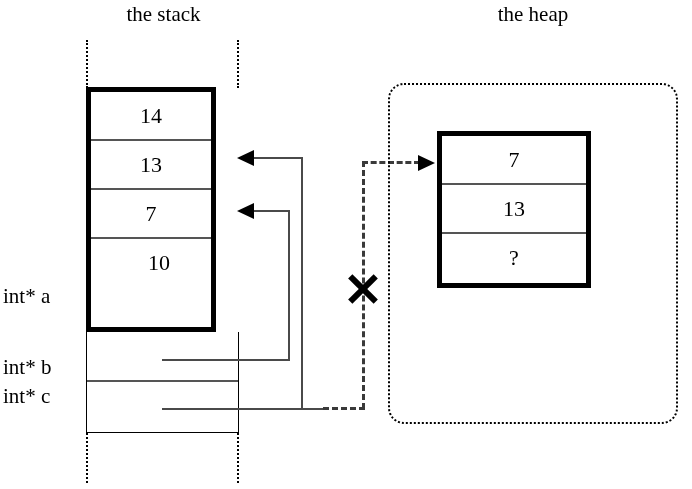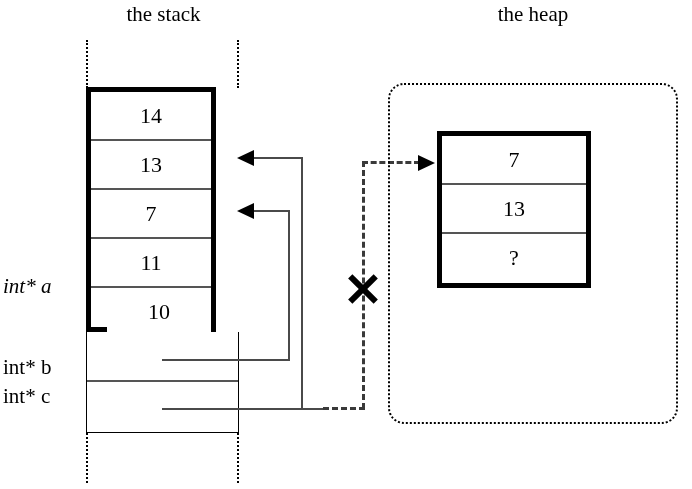--- a/index.html
+++ b/index.html
@@ -106,21 +106,21 @@
     gap: 30px;
     left: 0; right: 0; top: 0; bottom: 0;
   }
   .varlabel {
     position: absolute;
     left: 3px;
     font-size: 21px;
     line-height: 21px;
     white-space: nowrap;
   }
-  #label-a { top: 276px; font-style: italic; }
+  #label-a { top: 286px; }
   #label-b { top: 357px; }
   #label-c { top: 386px; text-align: right; }
 
   
   .seg { position: absolute; background: #4a4a4a; }
   .seg.h { height: 2px; }
   .seg.v { width: 2px; }
 
   .arrowhead-left {
     position: absolute;
@@ -205,21 +205,20 @@
   <div id="stack-dotted-right-b"></div>
 
   <div id="stack-frame">
     <div class="cell">14</div>
     <div class="cell">13</div>
     <div class="cell">
       <div class="cell-edit">
         <span>7</span>
       </div>
     </div>
-    <div class="cell">11</div>
     <div class="cell">10</div>
   </div>
 
   <div id="stack-locals">
     <div class="cell"></div>
     <div class="cell"></div>
   </div>
 
   <div class="varlabel" id="label-a">int* a</div>
   <div class="varlabel" id="label-b">int* b</div>

